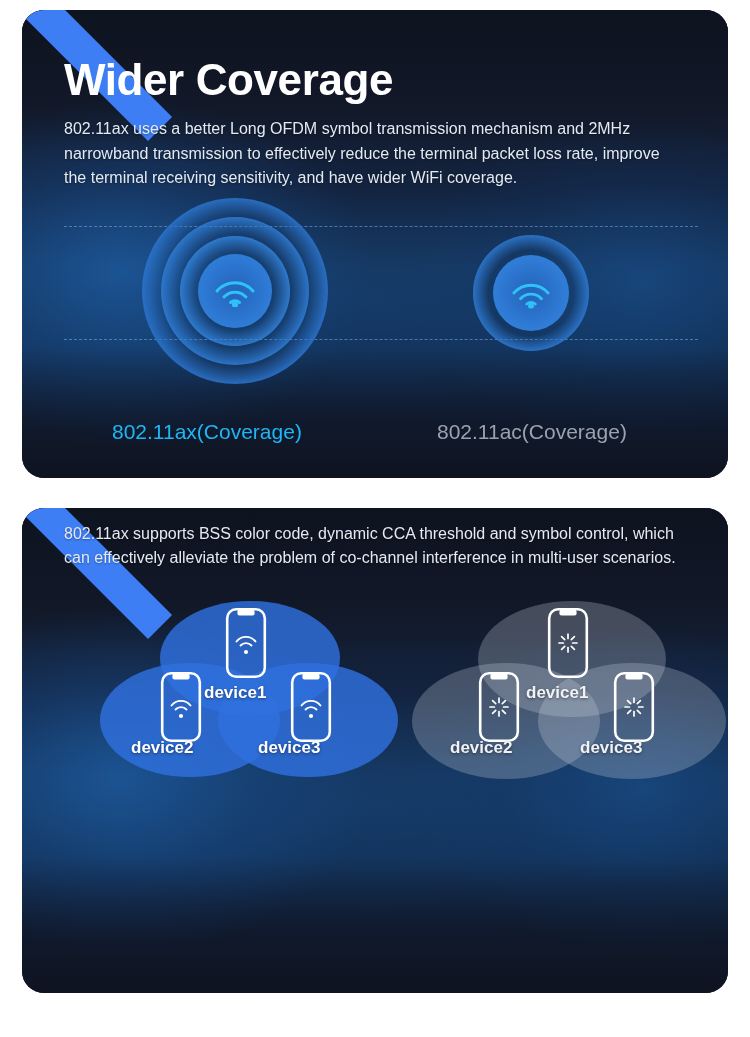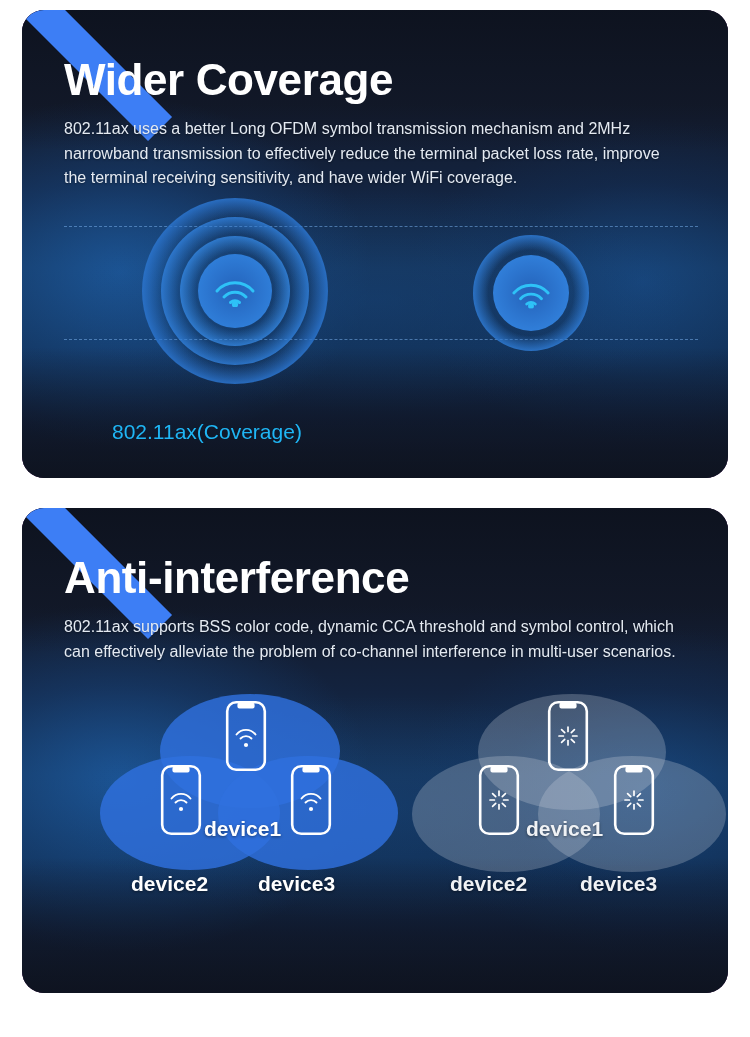--- a/index.html
+++ b/index.html
@@ -105,22 +105,22 @@
   .lbl-ax { color:#1fb6f5; font-size:21px; }
   .lbl-ac { color:#9aa2ad; font-size:21px; }
 
   
   .venn { position:absolute; top:0; }
   .ell { position:absolute; border-radius:50%; }
   .ax .ell  { background:rgba(47,112,222,0.82); mix-blend-mode:normal; }
   .ac .ell  { background:rgba(200,208,220,0.28); }
   .phone { position:absolute; }
   .dev-label {
-    position:absolute; color:#ffffff; font-size:21px; font-weight:bold;
-    white-space:nowrap; text-shadow:0 1px 3px rgba(0,0,0,0.45);margin-top:41px;
+    position:absolute; color:#ffffff; font-size:17px; font-weight:bold;
+    white-space:nowrap; text-shadow:0 1px 3px rgba(0,0,0,0.45);
   }
   .ac .dev-label { color:#f0f2f5; }
 </style>
 </head>
 <body>
 
 <div class="page">
 
   <div class="card" id="card-coverage">
     <div class="bg-base"></div>
@@ -168,36 +168,36 @@
             <path d="M11 22 A 15 15 0 0 1 33 22"></path>
             <path d="M17.5 27.5 A 7 7 0 0 1 26.5 27.5"></path>
           </g>
           <circle cx="22" cy="29.5" r="3.1" fill="#2ec2f7"></circle>
         </svg>
       </div>
     </div>
 
     <div class="legend" style="height:40px;text-align:right;">
       <span class="lbl-ax" style="left:90px; top:10px;">802.11ax(Coverage)</span>
+      <span class="lbl-ac" style="left:415px; top:10px;">802.11ac(Coverage)</span>
     </div>
   </div>
 
   <div class="card" id="card-interf">
     <div class="bg-base"></div>
     <div class="bg-glow-left"></div>
     <div class="bg-glow-right"></div>
     <div class="bg-glow-mid"></div>
     <div class="bg-vignette"></div>
 
     <div class="ribbon">
         <i></i>
       </div>
 
     <div class="card-inner">
-      <div class="title">Anti-interference</div>
       <div class="desc">802.11ax supports BSS color code, dynamic CCA threshold and symbol control, which can effectively alleviate the problem of co-channel interference in multi-user scenarios.</div>
     </div>
 
     <div class="figure" id="fig-interf">
 
       <div class="venn ax" style="left:78px; top:0; width:290px; height:190px;">
         <div class="ell" style="left:60px; top:6px;  width:180px; height:114px;"></div>
         <div class="ell" style="left:0px;  top:68px; width:180px; height:114px;"></div>
         <div class="ell" style="left:118px;top:68px; width:180px; height:114px;"></div>
 

